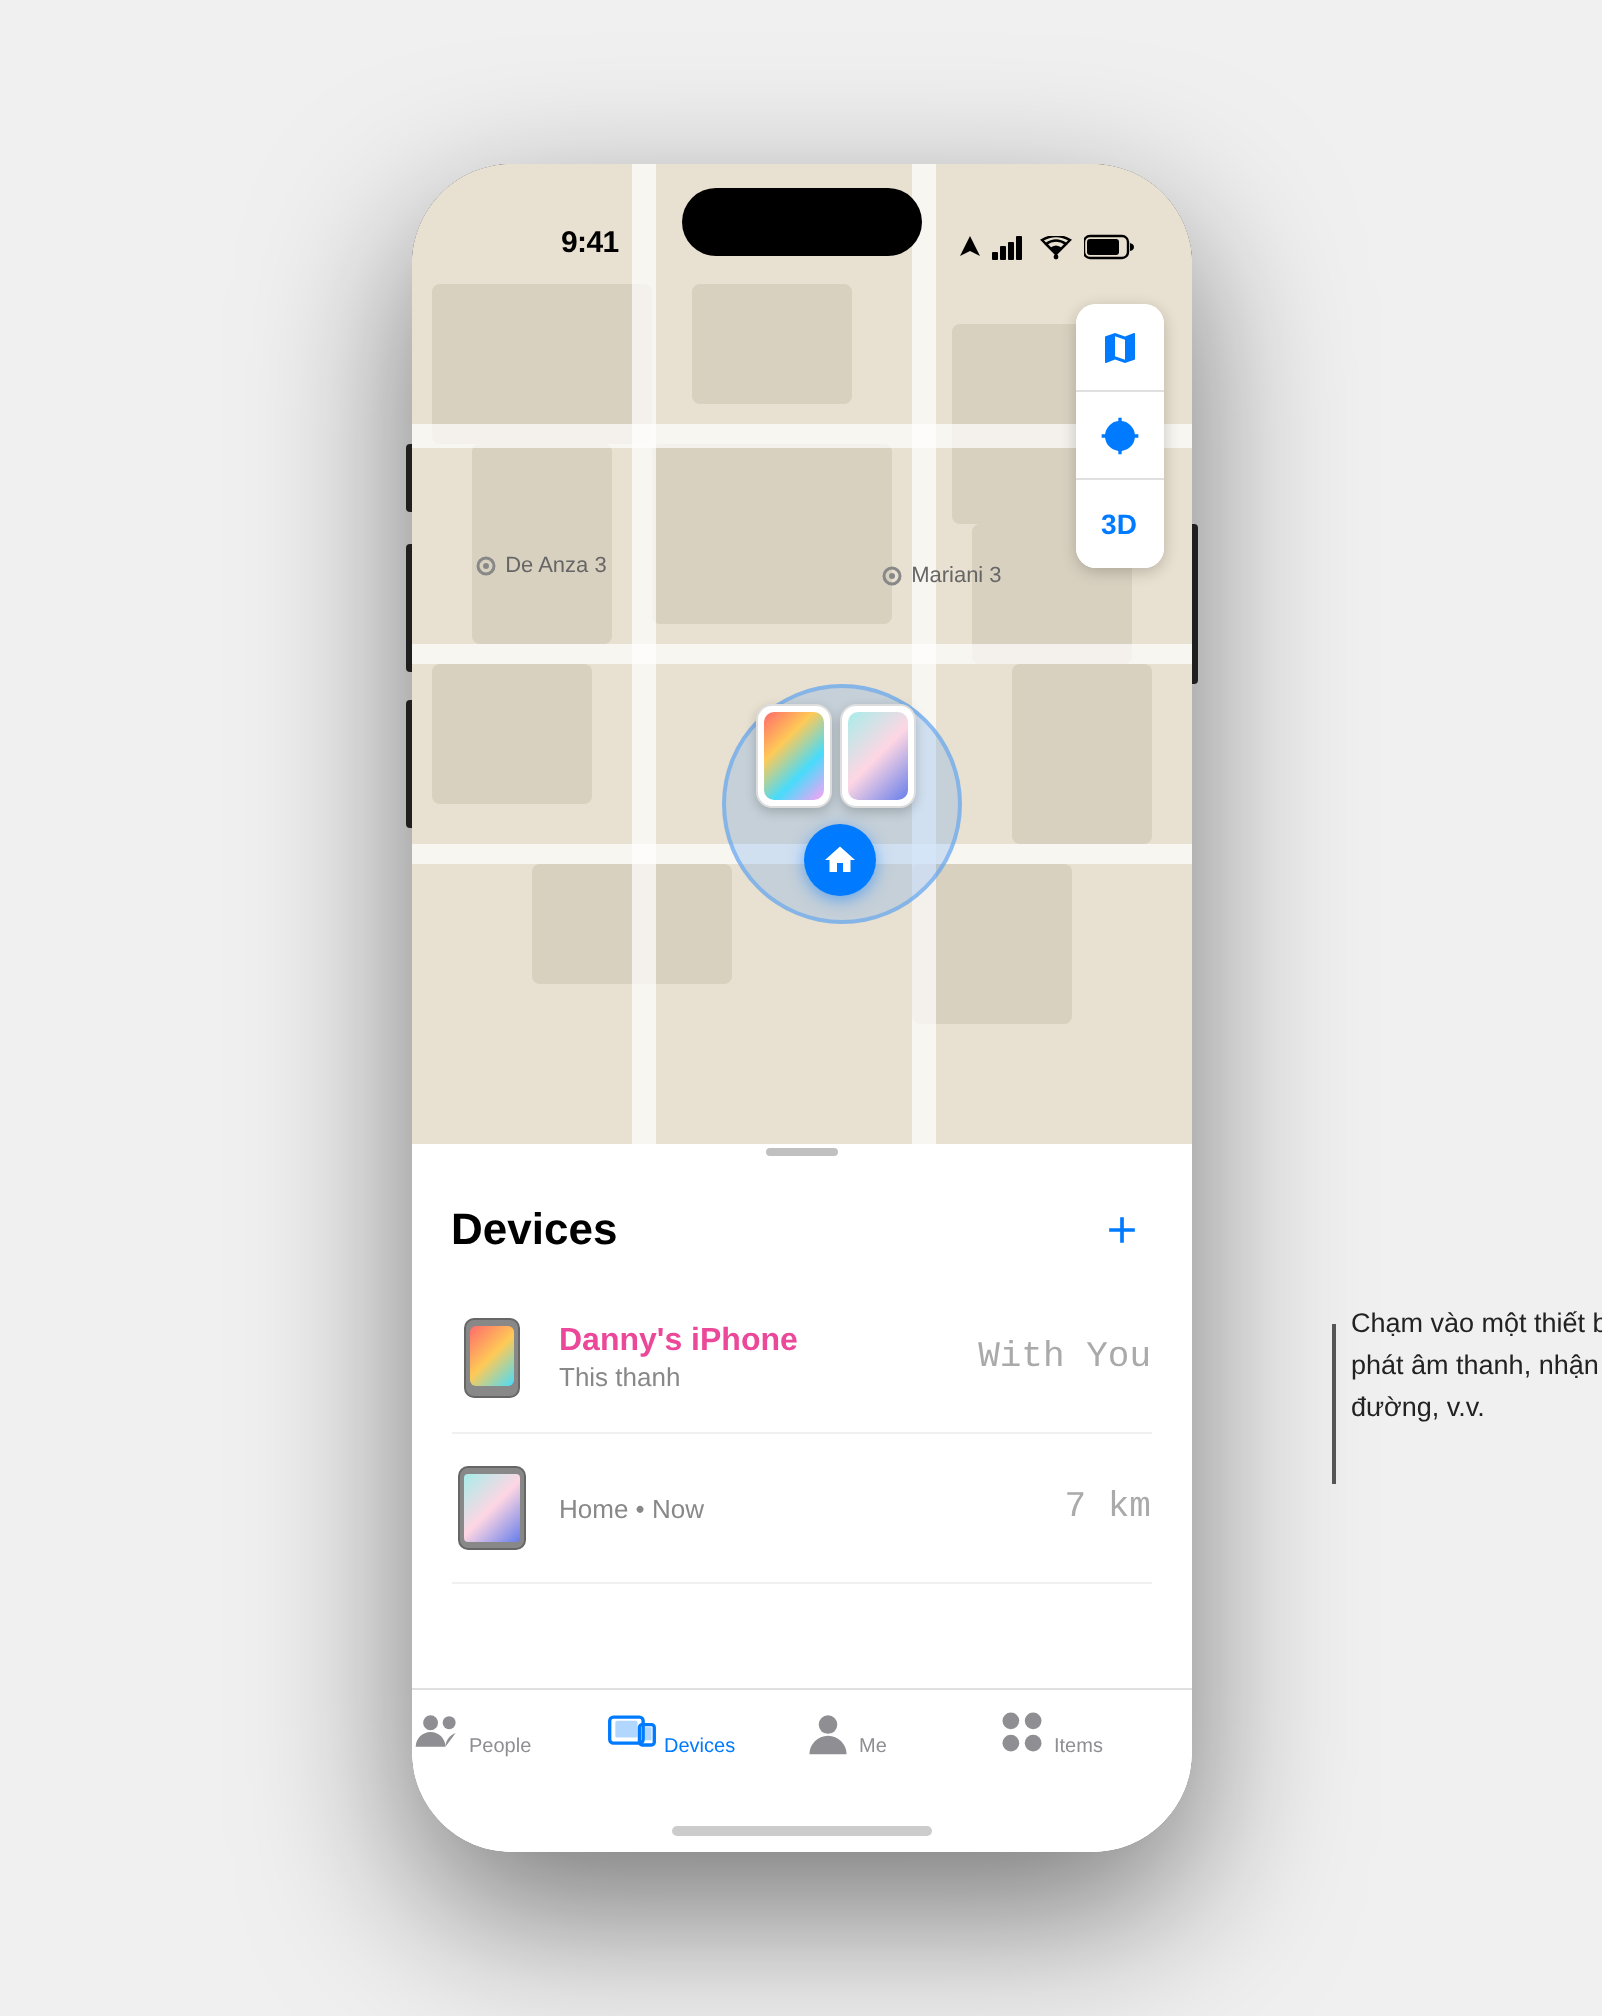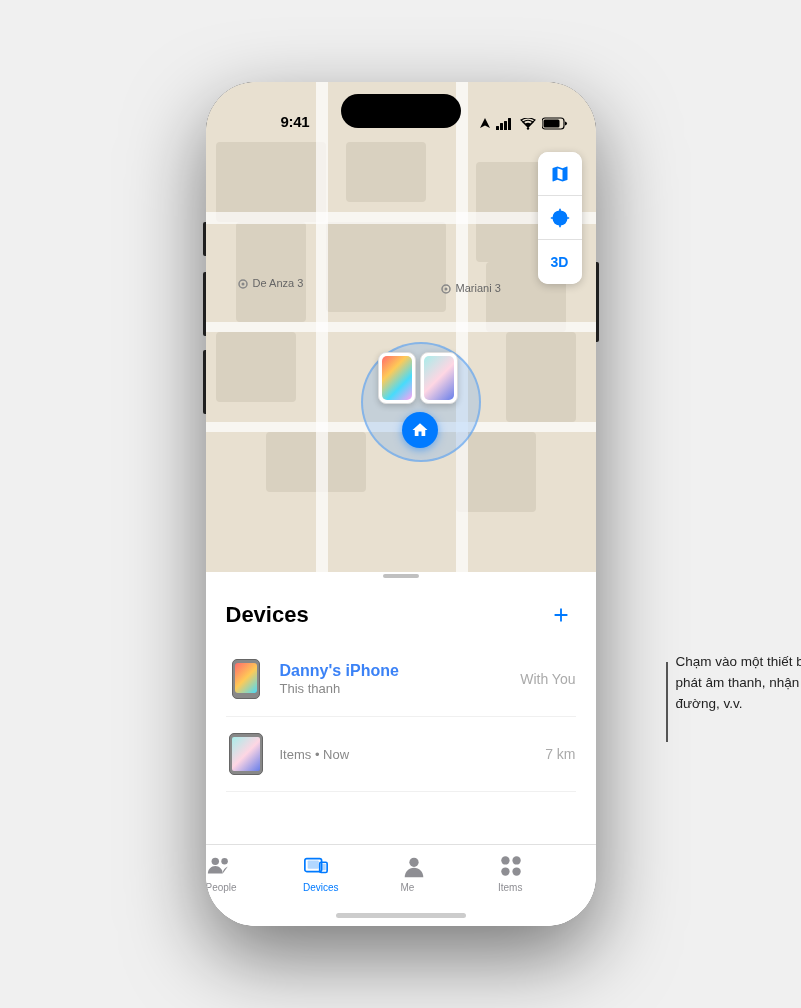--- a/index.html
+++ b/index.html
@@ -246,47 +246,48 @@
       display: flex;
       align-items: center;
       justify-content: center;
     }
     .device-info {
       flex: 1;
     }
     .device-name {
       font-size: 16px;
       font-weight: 600;
-      color: #3b82f6;
+      color: #ec4899;
     }
     .device-sub {
       font-size: 13px;
       color: #888;
       margin-top: 1px;
     }
     .device-status {
-      font-size: 14px;
+      font-size: 18px;
       color: #aaa;
+      font-family: Liberation Mono, monospace;
     }
     
     .tab-bar {
       position: absolute;
       bottom: 0; left: 0; right: 0;
       height: 82px;
       background: rgba(255,255,255,0.95);
       border-top: 1px solid #e0e0e0;
       display: flex;
       align-items: flex-start;
       padding-top: 8px;
     }
     .tab-item {
       flex: 1;
       display: flex;
-      flex-direction: column;
-      align-items: flex-start;
+      flex-direction: row;
+      align-items: flex-end;
       gap: 3px;
       cursor: pointer;
     }
     .tab-icon {
       width: 26px;
       height: 26px;
       display: flex;
       align-items: center;
       justify-content: center;
     }
@@ -501,21 +502,21 @@
             <div class="device-status">With You</div>
           </div>
 
           <div class="device-item">
             <div class="device-icon">
               <div class="mini-ipad">
                 <div class="mini-ipad-screen"></div>
               </div>
             </div>
             <div class="device-info">
-              <div class="device-sub">Items • Now</div>
+              <div class="device-sub">Home • Now</div>
             </div>
             <div class="device-status">7 km</div>
           </div>
         </div>
       </div>
 
       <div class="tab-bar">
 
         <div class="tab-item">
           <div class="tab-icon">

